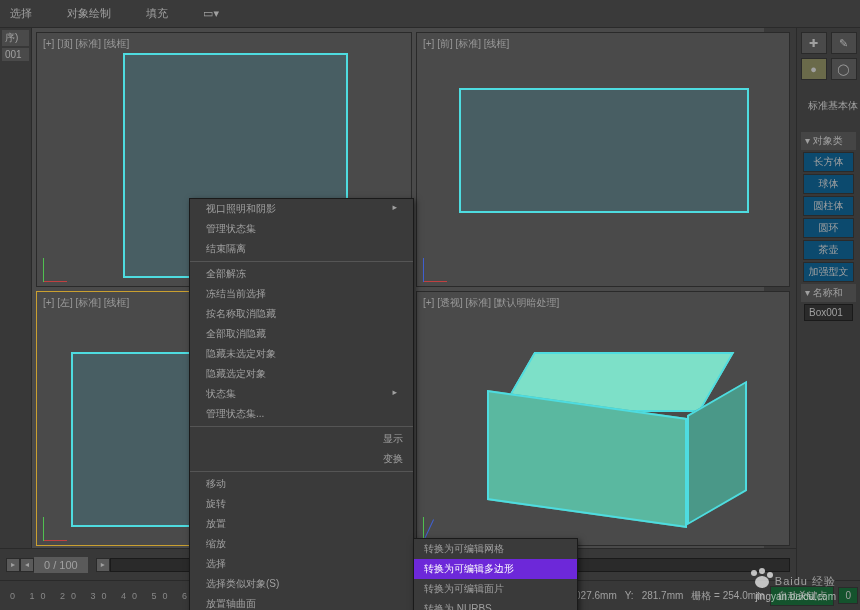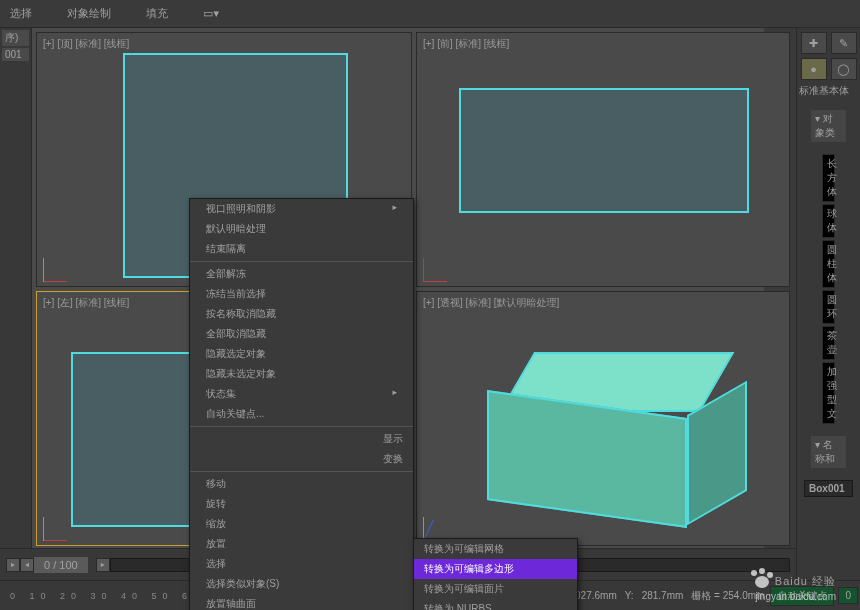--- a/index.html
+++ b/index.html
@@ -34,24 +34,24 @@
 .timeline .slider{flex:1;height:14px;background:#2a2a2a;border:1px solid #1a1a1a;position:relative;}
 .timeline .frame{background:#5a5a5a;padding:2px 10px;margin-right:8px;}
 .status{position:absolute;left:0;bottom:0;width:860px;height:30px;background:#383838;display:flex;align-items:center;border-top:1px solid #2a2a2a;}
 .status .ticks{flex:1;font-size:9px;padding:0 10px;letter-spacing:6px;color:#888;}
 .status .coord{font-size:10px;padding:0 4px;}
 .status .btn{background:#14532d;border:1px solid #2a2a2a;padding:2px 6px;margin:0 2px;font-size:10px;text-align:center;}
 .rightpanel{position:absolute;right:0;top:28px;width:64px;height:552px;background:#383838;border-left:1px solid #2a2a2a;padding:4px 2px;}
 .rightpanel .row{display:flex;gap:4px;margin-bottom:4px;justify-content:center;}
 .rbtn{width:26px;height:22px;background:#4a4a4a;border:1px solid #2a2a2a;display:flex;align-items:center;justify-content:center;}
 .rbtn.sel{background:#6a6a4a;}
-.plabel{font-size:10px;text-align:left;margin:4px 0;}
-.objbtn{background:#000000;border:1px solid #2a2a2a;padding:2px 4px;margin:2px 23px;font-size:10px;text-align:center;}
-.section{background:#454545;margin:12px;padding:2px 4px;font-size:10px;}
-.namebox{background:#2a2a2a;border:1px solid #1a1a1a;padding:2px 4px;margin:2px 5px;font-size:10px;font-weight:bold;}
+.plabel{font-size:10px;text-align:right;margin:19px 0;}
+.objbtn{background:#0c4a6e;border:1px solid #2a2a2a;padding:2px 4px;margin:2px 4px;font-size:10px;text-align:center;}
+.section{background:#454545;margin:2px;padding:2px 4px;font-size:10px;}
+.namebox{background:#2a2a2a;border:1px solid #1a1a1a;padding:2px 4px;margin:2px 5px;font-size:10px;}
 .cube{position:absolute;left:70px;top:60px;width:260px;height:180px;}
 .face1{position:absolute;left:30px;top:0;width:200px;height:60px;background:#7de0c8;transform:skewX(-30deg);border:2px solid #4edce0;}
 .face2{position:absolute;left:0;top:52px;width:200px;height:110px;background:#5ab8a0;transform:skewY(8deg);border:2px solid #4edce0;}
 .face3{position:absolute;left:200px;top:46px;width:60px;height:110px;background:#4a9888;transform:skewY(-30deg);border:2px solid #4edce0;}
 .wm{position:absolute;right:24px;bottom:8px;z-index:100;text-align:right;}
 .wm .t{font-size:22px;color:rgba(255,255,255,0.75);font-weight:normal;letter-spacing:1px;text-align:right;}
 .wm .s{font-size:10px;color:rgba(255,255,255,0.6);}
 .pawprint{display:inline-block;width:26px;height:22px;position:relative;vertical-align:middle;}
 .pawprint::before{content:"";position:absolute;width:14px;height:12px;background:rgba(255,255,255,0.7);border-radius:50%;left:6px;top:8px;}
 .pawprint::after{content:"";position:absolute;width:6px;height:6px;background:rgba(255,255,255,0.7);border-radius:50%;left:2px;top:2px;box-shadow:8px -2px 0 rgba(255,255,255,0.7),16px 2px 0 rgba(255,255,255,0.7);}
@@ -107,39 +107,39 @@
     <div class="axis">
         <div class="xv"></div>
         <div class="yv"></div>
         <div class="zv" style="transform:rotate(25deg);transform-origin:bottom left;"></div>
       </div>
   </div>
 </div>
 
 <div class="ctx">
   <div class="arrow">视口照明和阴影</div>
-  <div>默认明暗处理</div>
+  <div>管理状态集</div>
   <div>结束隔离</div>
   <div class="sep"></div>
   <div>全部解冻</div>
   <div>冻结当前选择</div>
   <div>按名称取消隐藏</div>
   <div>全部取消隐藏</div>
+  <div>隐藏未选定对象</div>
   <div>隐藏选定对象</div>
-  <div>隐藏未选定对象</div>
   <div class="arrow">状态集</div>
-  <div>自动关键点...</div>
+  <div>管理状态集...</div>
   <div class="sep"></div>
   <div style="text-align:right;padding-right:10px">显示</div>
   <div style="text-align:right;padding-right:10px">变换</div>
   <div class="sep"></div>
   <div>移动</div>
   <div>旋转</div>
+  <div>放置</div>
   <div>缩放</div>
-  <div>放置</div>
   <div>选择</div>
   <div>选择类似对象(S)</div>
   <div>放置轴曲面</div>
 
 </div>
 
 <div class="sub">
   <div>转换为可编辑网格</div>
   <div class="hl">转换为可编辑多边形</div>
   <div>转换为可编辑面片</div>

